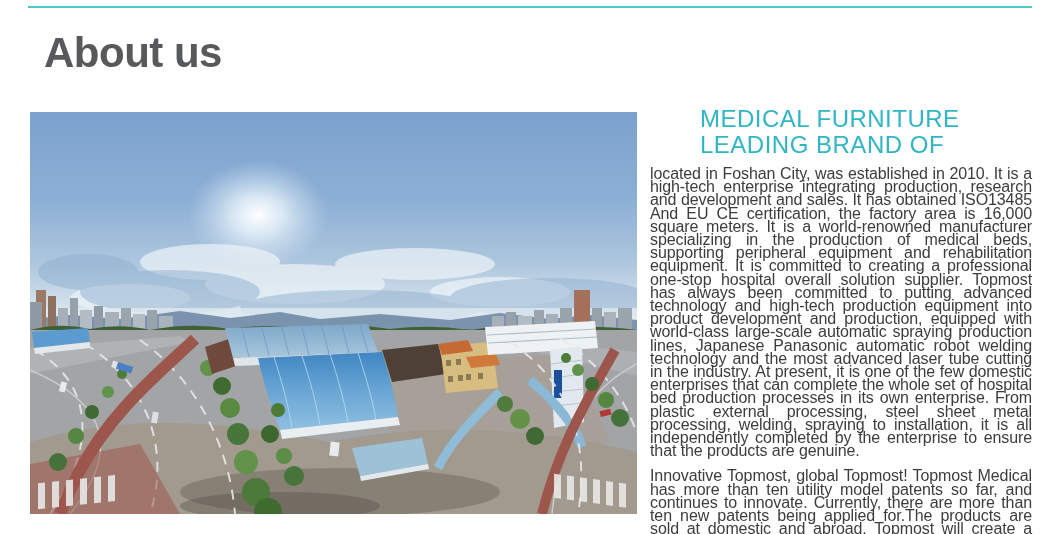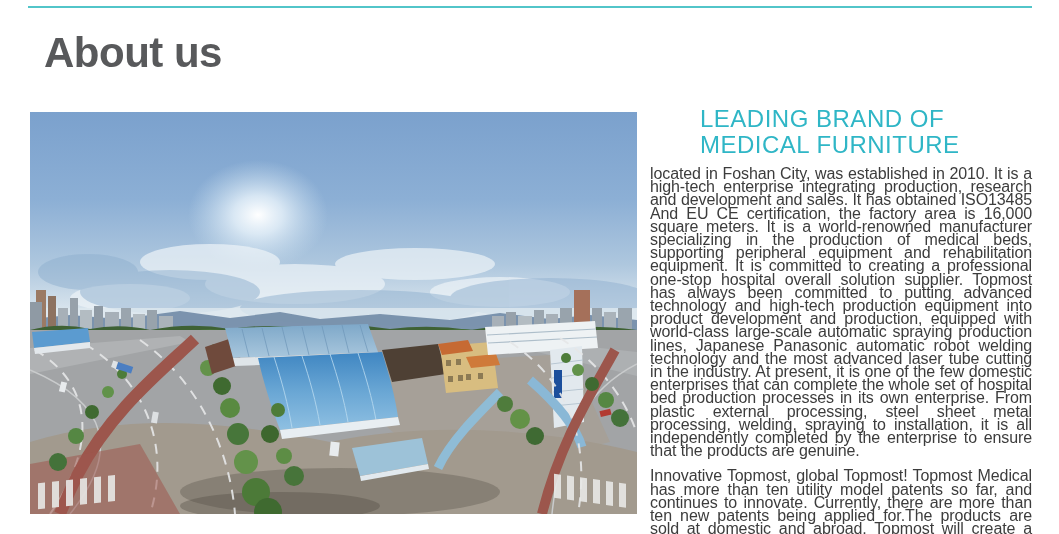--- a/index.html
+++ b/index.html
@@ -247,19 +247,19 @@
       </g>
       <rect x="300" y="330" width="9" height="14" fill="#e8ebed" transform="rotate(6 304 337)"></rect>
       <rect x="570" y="298" width="11" height="6" fill="#b23a32" transform="rotate(-14 575 301)"></rect>
       <rect x="30" y="270" width="6" height="10" fill="#e8ebed" transform="rotate(14 33 275)"></rect>
       <rect x="122" y="300" width="6" height="11" fill="#dde0e2" transform="rotate(10 125 305)"></rect>
     </svg>
   </div>
 
   <div class="text-col">
     <h2 class="lead-heading">
+      <span>MEDICAL FURNITURE</span>
       <span>LEADING BRAND OF</span>
-      <span>MEDICAL FURNITURE</span>
     </h2>
     <p>located in Foshan City, was established in 2010.  It is a high-tech enterprise integrating production, research and development and sales. It has obtained ISO13485 And EU CE certification, the  factory area is 16,000 square meters. It is a world-renowned manufacturer specializing in the production of medical beds, supporting peripheral equipment and rehabilitation equipment. It is committed to creating a professional one-stop hospital overall solution supplier. Topmost has always been committed to putting advanced technology and high-tech production equipment into product development and production, equipped with world-class large-scale automatic spraying production lines, Japanese Panasonic automatic robot welding technology and the most advanced laser tube cutting in the industry. At present, it is one of the few domestic enterprises that can complete the whole set of hospital bed production processes in its own enterprise. From plastic external processing, steel sheet metal processing, welding, spraying to installation, it is all independently completed by the enterprise to ensure that the products are genuine.</p>
     <p>Innovative Topmost, global Topmost! Topmost Medical has more than ten utility model patents so far, and continues to innovate. Currently, there are more than ten new patents being applied for.The products are sold at domestic  and abroad, Topmost will create a better future with our customers with better cost performance and better service.</p>
   </div>
 </div>
 
 </body></html>

